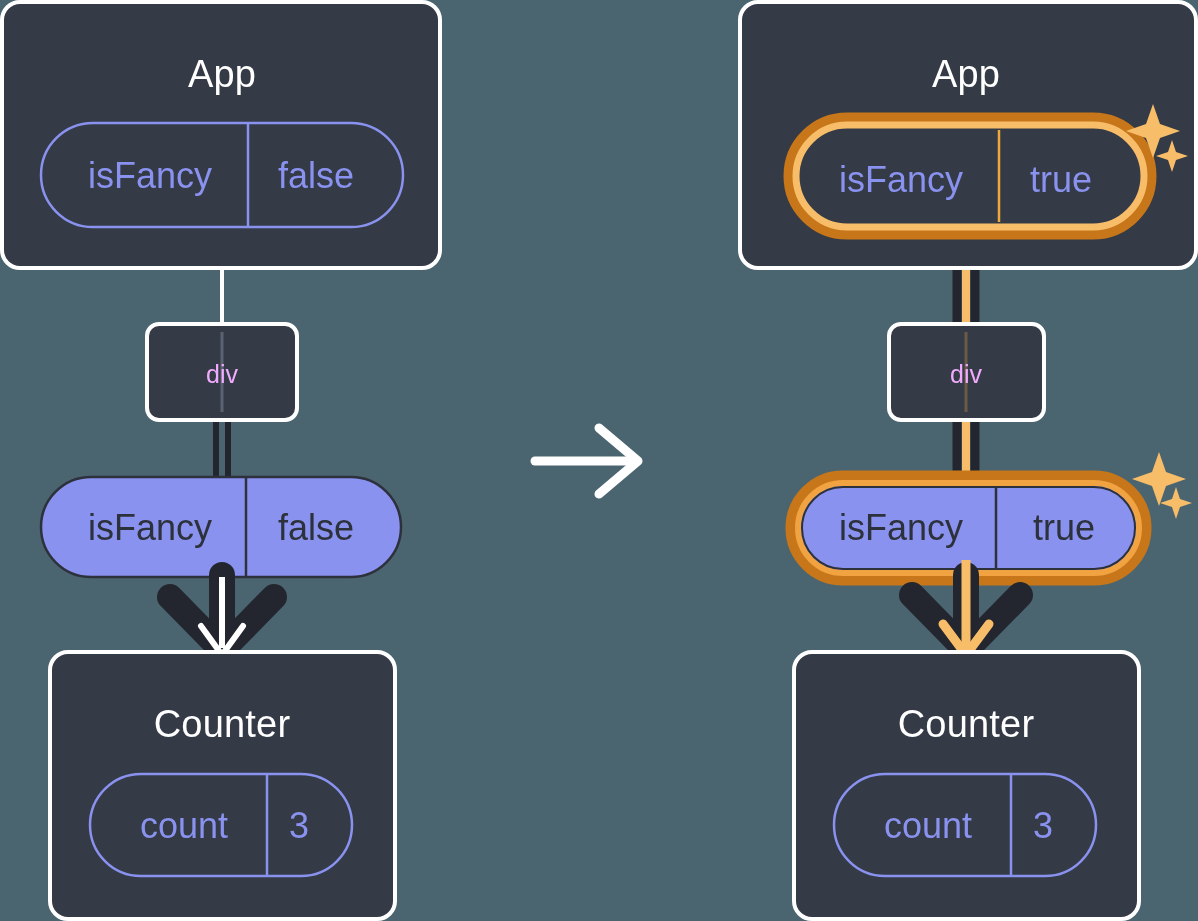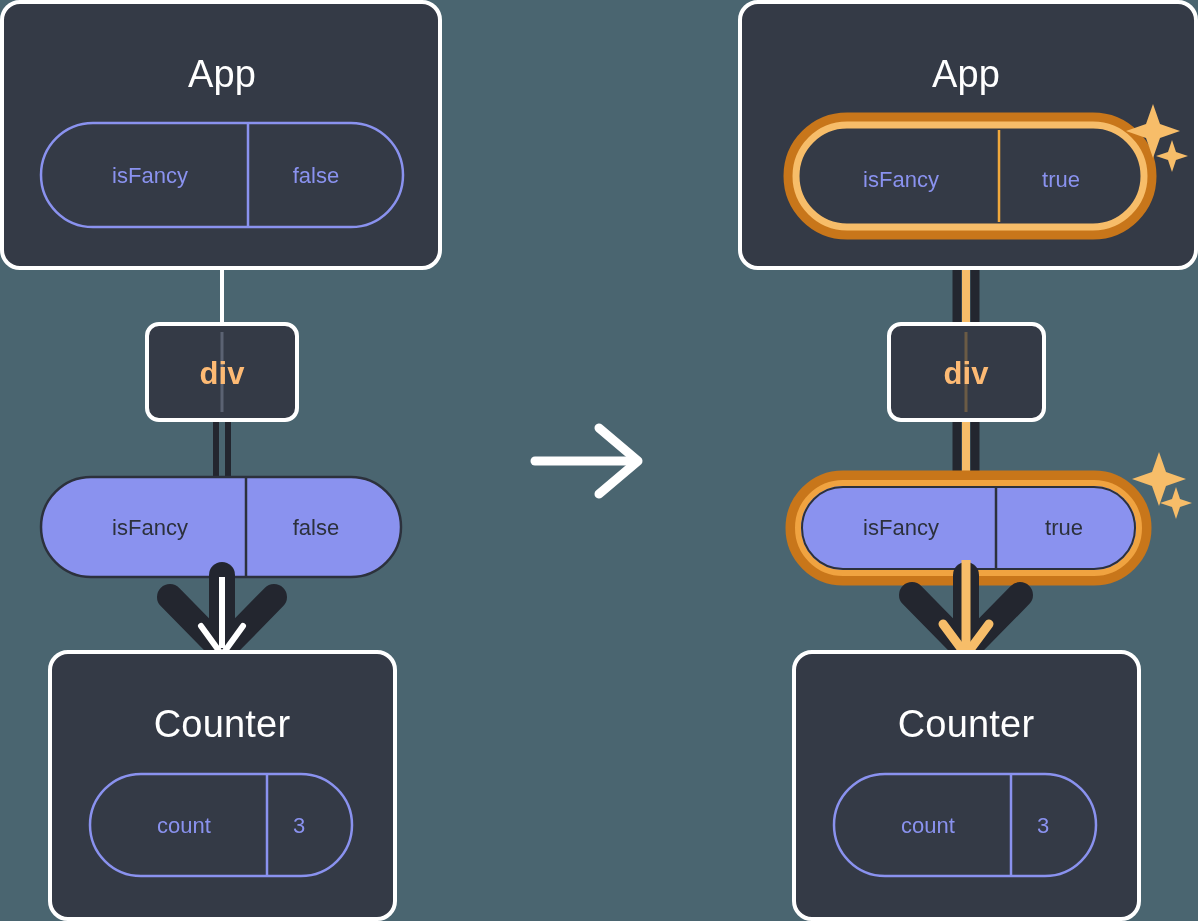--- a/index.html
+++ b/index.html
@@ -19,31 +19,31 @@
     font-size:38px;
     font-weight:400;
     white-space:nowrap;
     transform:translateX(-50%);
     letter-spacing:0.2px;
   }
   .pill-txt{
     position:absolute;
     white-space:nowrap;
     transform:translate(-50%,-50%);
-    font-size:22px;
+    font-size:36px;
     pointer-events:none;
   }
   .pill-txt.outline{color:#8a92ef;}
   .pill-txt.solid{color:#2c313c;}
   .pill-txt.bold{font-weight:400;}
   .divtxt{
     position:absolute;
-    color:#fdba74;
-    font-size:31px;
-    font-weight:700;
+    color:#f0abfc;
+    font-size:25px;
+    font-weight:400;
     transform:translate(-50%,-50%);
     white-space:nowrap;
   }
 </style>
 </head>
 <body>
 
 <div id="stage">
 
   <svg class="layer">

